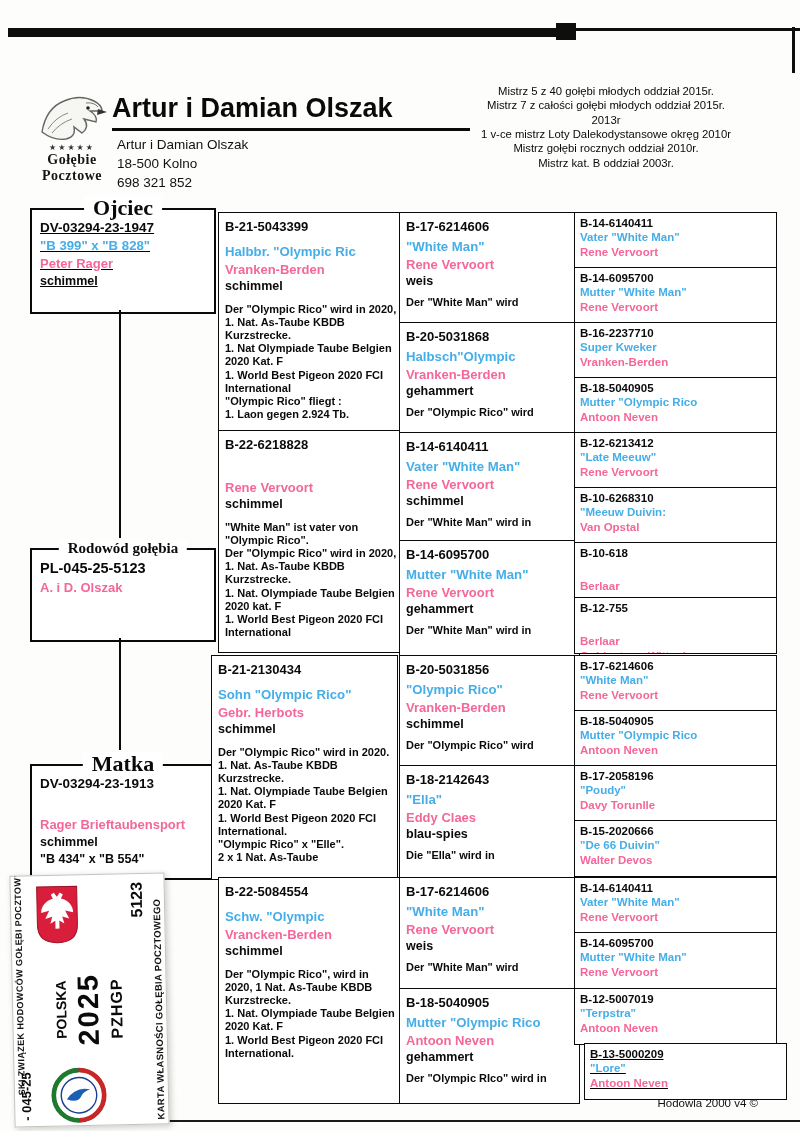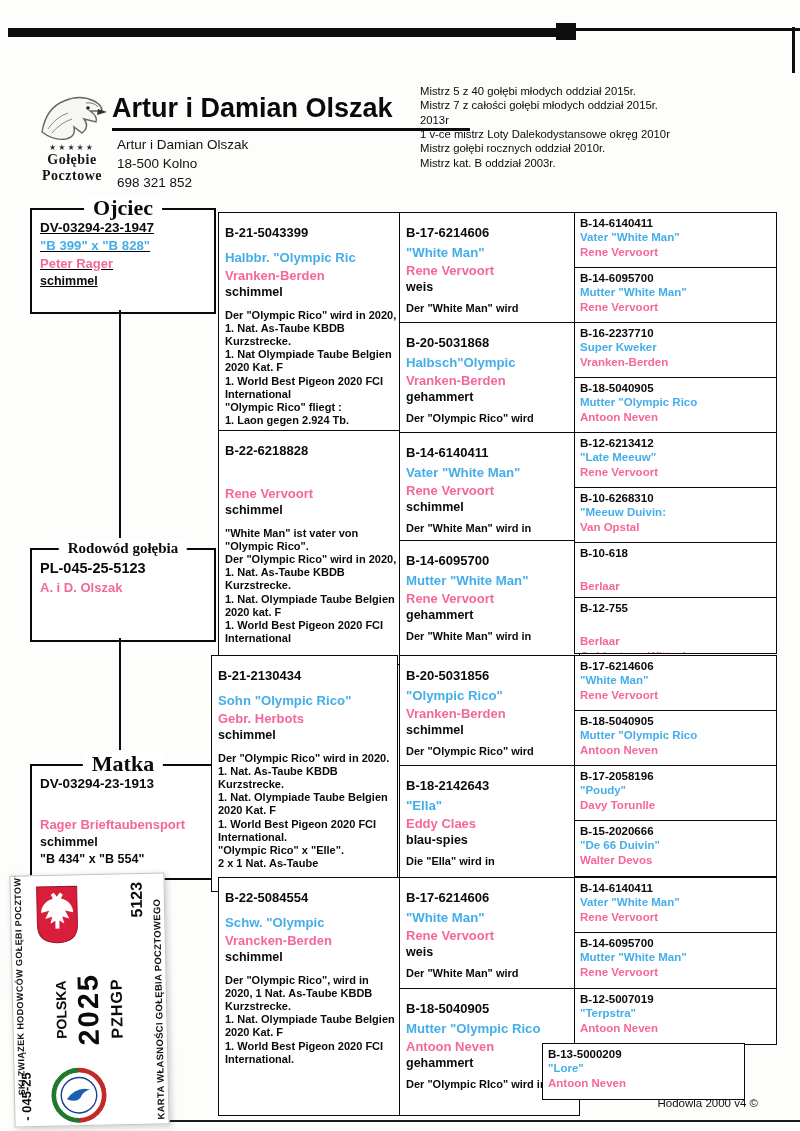--- a/index.html
+++ b/index.html
@@ -16,35 +16,35 @@
   
   .hdr-logo{position:absolute;left:32px;top:90px;width:80px;text-align:center;}
   .hdr-stars{font-size:8px;letter-spacing:2px;color:#333;margin-top:-3px;}
   .hdr-logoname{font-family:"Liberation Serif", serif;font-weight:bold;font-size:14px;line-height:1.15;color:#151515;letter-spacing:.5px;}
   .hdr-title{
     position:absolute;left:112px;top:93px;width:358px;
     font-size:27px;font-weight:bold;color:#0a0a0a;
     border-bottom:3.5px solid #0a0a0a;padding-bottom:4px;white-space:nowrap;
   }
   .hdr-addr{position:absolute;left:117px;top:136px;font-size:13.5px;color:#111;line-height:1.4;}
-  .hdr-achv{position:absolute;left:420px;top:84px;width:372px;text-align:left;font-size:11.3px;line-height:1.27;color:#0a0a0a;}
+  .hdr-achv{position:absolute;left:420px;top:84px;width:372px;text-align:center;font-size:11.3px;line-height:1.27;color:#0a0a0a;}
 
   
   .g1box{position:absolute;border:2px solid #0a0a0a;background:#fff;}
   .g1title{
     position:absolute;top:-14px;left:50%;transform:translateX(-50%);
     background:#fff;padding:0 9px;font-family:"Liberation Serif", serif;
     font-weight:bold;font-size:22px;color:#0a0a0a;white-space:nowrap;line-height:1.1;
   }
   .g1title.small{font-size:15px;top:-10px;}
   .g1box .inner{padding:9px 8px;}
   .vline{position:absolute;left:119px;width:2px;background:#0a0a0a;}
 
   
-  .pbox{position:absolute;border:1.6px solid #0a0a0a;background:#fff;padding:11px 6px;overflow:hidden;}
+  .pbox{position:absolute;border:1.6px solid #0a0a0a;background:#fff;padding:5px 6px;overflow:hidden;}
   .marker{
     position:absolute;top:-14px;left:50%;transform:translateX(-50%);
     display:flex;align-items:center;gap:4px;
     font-weight:bold;font-size:12.5px;color:#0a0a0a;z-index:2;
   }
   .marker::before,.marker::after{content:"";width:13px;height:1.6px;background:#0a0a0a;display:block;}
   .marker span{background:#fff;padding:0 1px;}
 
   .ring{font-weight:bold;font-size:13px;color:#0a0a0a;line-height:1.35;}
   .name{font-weight:bold;font-size:13.2px;color:var(--blue,#45aee8);line-height:1.35;min-height:18px;}
@@ -357,21 +357,21 @@
   <div class="pbox g4" style="left:574px;top:932px;width:191px;height:49px;">
     <div class="ring">B-14-6095700</div>
     <div class="name">Mutter "White Man"</div>
     <div class="breeder">Rene Vervoort</div>
   </div>
   <div class="pbox g4" style="left:574px;top:988px;width:191px;height:49px;">
     <div class="ring">B-12-5007019</div>
     <div class="name">"Terpstra"</div>
     <div class="breeder">Antoon Neven</div>
   </div>
-  <div class="pbox g4" style="left:542px;top:1043px;width:191px;height:49px;">
+  <div class="pbox g4" style="left:584px;top:1043px;width:191px;height:49px;text-decoration:underline;">
     <div class="ring">B-13-5000209</div>
     <div class="name">"Lore"</div>
     <div class="breeder">Antoon Neven</div>
   </div>
 
   <div class="card">
     <div class="vtext card-left">SKI ZWIĄZEK HODOWCÓW GOŁĘBI POCZTOWYCH</div>
     <div class="vtext card-right">KARTA WŁASNOŚCI GOŁĘBIA POCZTOWEGO</div>
     <svg class="card-shield" width="44" height="60" viewBox="0 0 44 60">
       <path d="M2 2 h40 v38 q0 18 -20 18 q-20 0 -20 -18 Z" fill="#d81e3a" stroke="#9c1228" stroke-width="1"></path>

